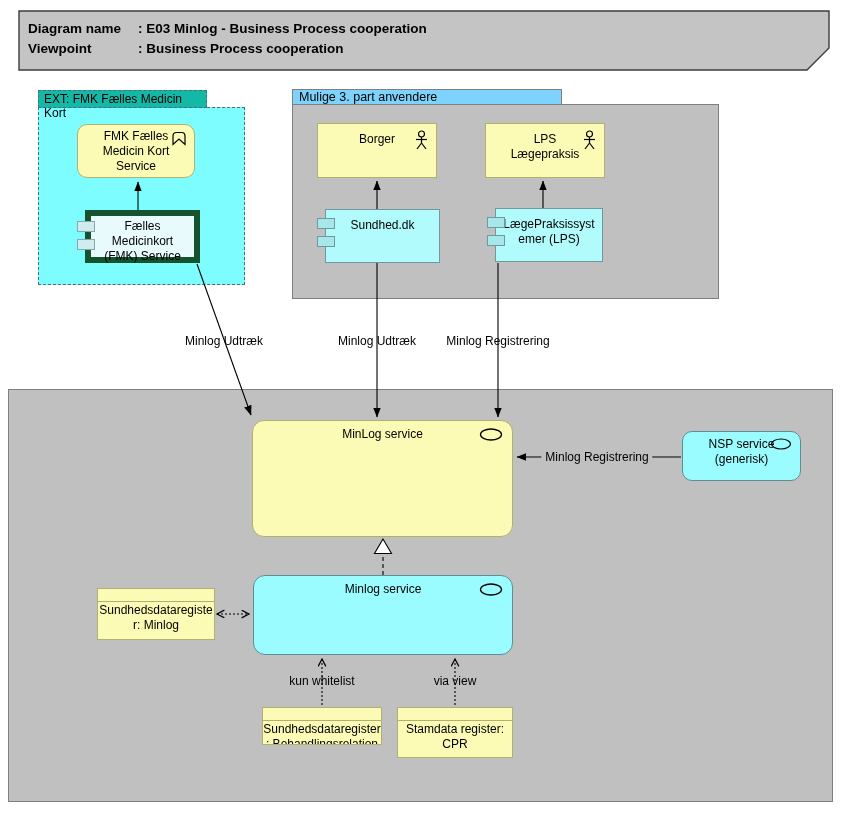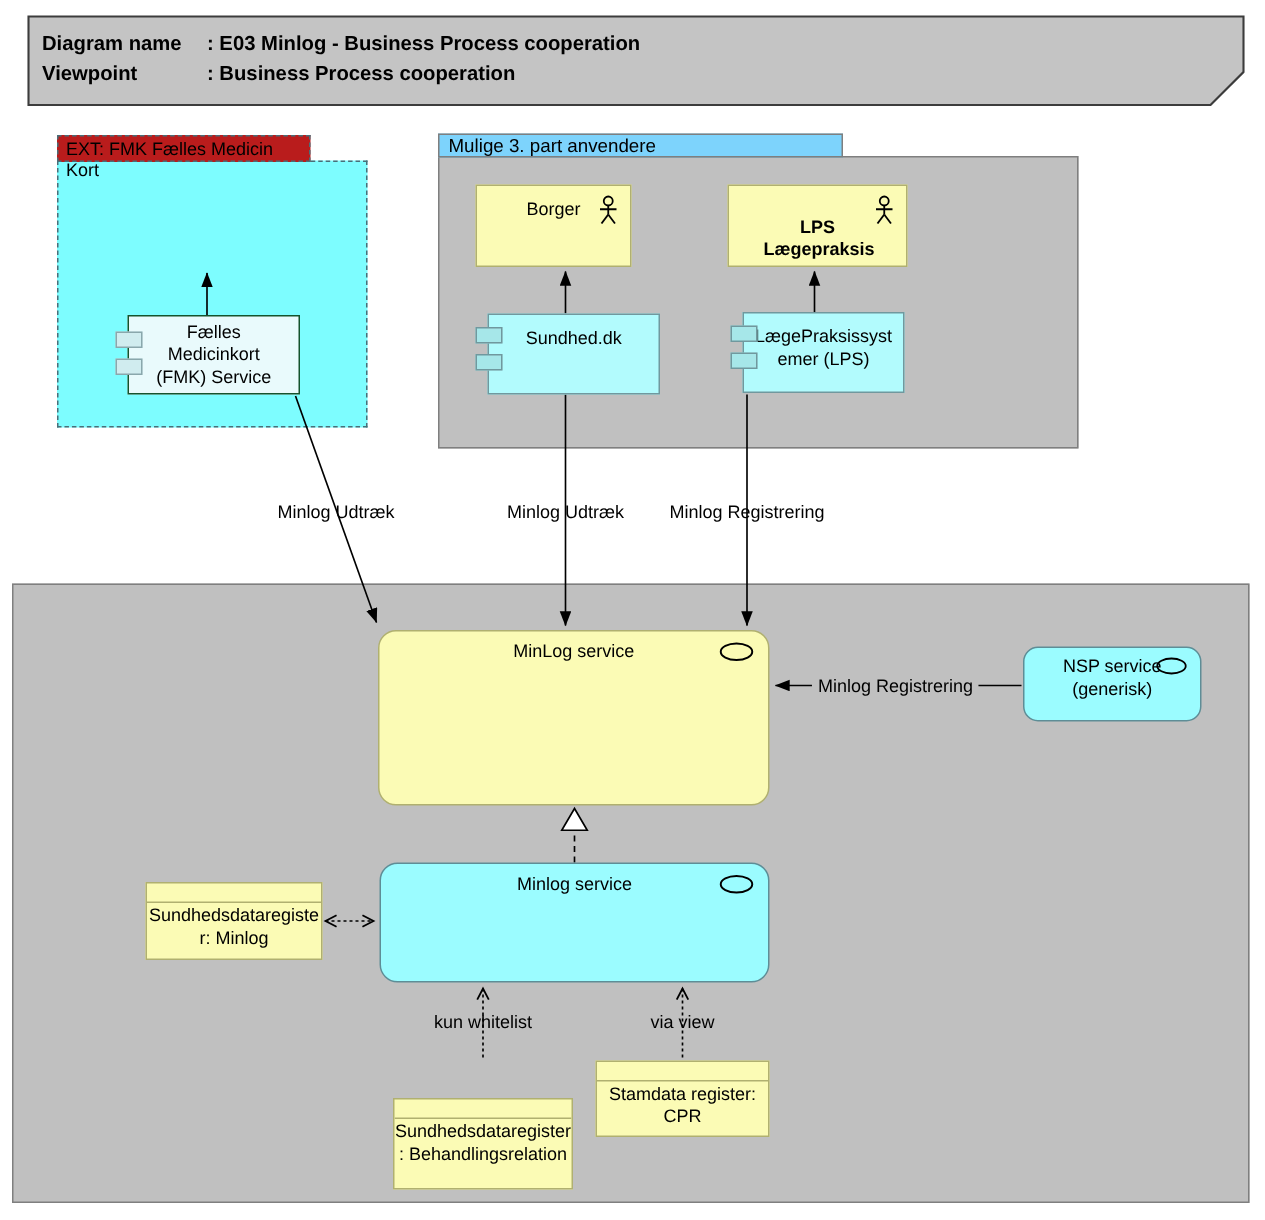--- a/index.html
+++ b/index.html
@@ -10,40 +10,40 @@
   
   .title-note{left:18px;top:10px;width:812px;height:61px;z-index:2;}
   .title-note svg{position:absolute;left:0;top:0;}
   .title-text{position:absolute;left:10px;top:9px;font-size:13.5px;font-weight:bold;line-height:20px;}
   .title-row{display:grid;grid-template-columns:110px auto;}
 
   
   .grp-tab,.grp-body{position:absolute;box-sizing:border-box;}
   .gray-tab{background:#7dd3fc;border:1px solid #7f7f7f;font-size:12.5px;padding:0 0 0 6px;line-height:15px;}
   .gray-body{background:#c0c0c0;border:1px solid #7f7f7f;}
-  .ext-tab{background:#b91c1c;border:1px dashed #4a6e78;font-size:12px;padding:1px 0 0 5px;}
+  .ext-tab{background:#14b8a6;border:1px dashed #4a6e78;font-size:12px;padding:1px 0 0 5px;}
   .ext-body{background:#7dfdff;border:1px dashed #4a6e78;}
 
   
   .node{position:absolute;box-sizing:border-box;font-size:12px;line-height:15px;text-align:center;z-index:3;}
   .yellow{background:#fbfbb5;border:1px solid #b0b070;}
   .cyanserv{background:#9bfcff;border:1px solid #5e8d96;}
   .r12{border-radius:12px;}
   .r10{border-radius:10px;}
   .lbl{margin:0 auto;}
   .band{height:12px;border-bottom:1px solid #b0b070;}
   .clip{overflow:hidden;}
   .breakword{overflow-wrap:anywhere;}
 
   
   .ctab{position:absolute;box-sizing:border-box;width:18px;height:11px;z-index:4;}
   .ctab-cyan{background:#a6e7e9;border:1px solid #70989e;}
   .ctab-pale{background:#d0ecef;border:1px solid #8aa7ac;}
   .comp-cyan{background:#b2fbfd;border:1px solid #70989e;}
-  .comp-pale{background:#e9fafc;border:1px solid #14532d;}
+  .comp-pale{background:#e9fafc;border:6px solid #14532d;}
 
   
   .icon{position:absolute;right:7px;top:6px;z-index:4;}
   svg.shape{display:block;}
 
   
   .connlbl{position:absolute;transform:translate(-50%,-50%);white-space:nowrap;
            font-size:12px;z-index:5;}
   .on-gray{background:#c0c0c0;padding:0 4px;}
   #wires{position:absolute;left:0;top:0;z-index:2;pointer-events:none;}
@@ -105,28 +105,36 @@
     <line x1="383" y1="575" x2="383" y2="554" stroke="#000" stroke-width="1.1" stroke-dasharray="4,3"></line>
     <path d="M383,539 L374.5,553.5 L391.5,553.5 Z" fill="#ffffff" stroke="#000" stroke-width="1.1"></path>
 
     <line x1="217" y1="614" x2="249" y2="614" stroke="#000" stroke-width="1.1" stroke-dasharray="2,2" marker-start="url(#arrOpen)" marker-end="url(#arrOpen)"></line>
 
     <line x1="322" y1="705" x2="322" y2="659" stroke="#000" stroke-width="1.1" stroke-dasharray="2,2" marker-end="url(#arrOpen)"></line>
 
     <line x1="455" y1="705" x2="455" y2="659" stroke="#000" stroke-width="1.1" stroke-dasharray="2,2" marker-end="url(#arrOpen)"></line>
   </svg>
 
+  <div class="node yellow r10" style="left:77px;top:124px;width:118px;height:54px;">
+    <div class="icon">
+      <svg class="shape" width="16" height="15" viewBox="0 0 16 15">
+        <path d="M2,13.5 L2,5 Q2,1.5 5.5,1.5 L10.5,1.5 Q14,1.5 14,5 L14,13.5 L8,8 Z" fill="none" stroke="#000" stroke-width="1.2"></path>
+      </svg>
+    </div>
+    <div class="lbl" style="max-width:86px;padding-top:4px;">FMK Fælles Medicin Kort Service</div>
+  </div>
 
   <div class="node comp-pale" style="left:85px;top:210px;width:115px;height:53px;">
     <div class="lbl" style="max-width:82px;padding-top:3px;">Fælles Medicinkort (FMK) Service</div>
   </div>
   <div class="ctab ctab-pale" style="left:77px;top:221px;"></div>
   <div class="ctab ctab-pale" style="left:77px;top:239px;"></div>
 
-  <div class="node yellow" style="left:317px;top:123px;width:104px;height:55px;">
+  <div class="node yellow" style="left:317px;top:123px;width:120px;height:55px;">
     <div class="icon">
       <svg class="shape" width="15" height="20" viewBox="0 0 15 20">
         <circle cx="7.5" cy="4" r="3" fill="none" stroke="#000" stroke-width="1.2"></circle>
         <line x1="7.5" y1="7" x2="7.5" y2="13" stroke="#000" stroke-width="1.2"></line>
         <line x1="2" y1="9.5" x2="13" y2="9.5" stroke="#000" stroke-width="1.2"></line>
         <line x1="7.5" y1="13" x2="3" y2="19" stroke="#000" stroke-width="1.2"></line>
         <line x1="7.5" y1="13" x2="12" y2="19" stroke="#000" stroke-width="1.2"></line>
       </svg>
     </div>
     <div class="lbl" style="padding-top:8px;">Borger</div>
@@ -135,21 +143,21 @@
   <div class="node yellow" style="left:485px;top:123px;width:120px;height:55px;">
     <div class="icon">
       <svg class="shape" width="15" height="20" viewBox="0 0 15 20">
         <circle cx="7.5" cy="4" r="3" fill="none" stroke="#000" stroke-width="1.2"></circle>
         <line x1="7.5" y1="7" x2="7.5" y2="13" stroke="#000" stroke-width="1.2"></line>
         <line x1="2" y1="9.5" x2="13" y2="9.5" stroke="#000" stroke-width="1.2"></line>
         <line x1="7.5" y1="13" x2="3" y2="19" stroke="#000" stroke-width="1.2"></line>
         <line x1="7.5" y1="13" x2="12" y2="19" stroke="#000" stroke-width="1.2"></line>
       </svg>
     </div>
-    <div class="lbl" style="max-width:72px;padding-top:20px;font-weight:bold;">LPS Lægepraksis</div>
+    <div class="lbl" style="max-width:72px;padding-top:8px;">LPS Lægepraksis</div>
   </div>
 
   <div class="node comp-cyan" style="left:325px;top:209px;width:115px;height:54px;">
     <div class="lbl" style="padding-top:8px;">Sundhed.dk</div>
   </div>
   <div class="ctab ctab-cyan" style="left:317px;top:218px;"></div>
   <div class="ctab ctab-cyan" style="left:317px;top:236px;"></div>
 
   <div class="node comp-cyan breakword" style="left:495px;top:208px;width:108px;height:54px;">
     <div class="lbl" style="max-width:96px;padding-top:8px;">LægePraksissystemer (LPS)</div>
@@ -182,21 +190,21 @@
       </svg>
     </div>
     <div class="lbl" style="padding-top:6px;">Minlog service</div>
   </div>
 
   <div class="node yellow breakword clip" style="left:97px;top:588px;width:118px;height:52px;">
     <div class="band"></div>
     <div class="lbl" style="padding-top:1px;">Sundhedsdataregister: Minlog</div>
   </div>
 
-  <div class="node yellow breakword clip" style="left:262px;top:732px;width:120px;height:61px;">
+  <div class="node yellow breakword clip" style="left:262px;top:707px;width:120px;height:38px;">
     <div class="band"></div>
     <div class="lbl" style="padding-top:1px;">Sundhedsdataregister: Behandlingsrelation</div>
   </div>
 
   <div class="node yellow breakword clip" style="left:397px;top:707px;width:116px;height:51px;">
     <div class="band"></div>
     <div class="lbl" style="padding-top:1px;">Stamdata register: CPR</div>
   </div>
 
   <div class="connlbl" style="left:224px;top:341px;">Minlog Udtræk</div>

